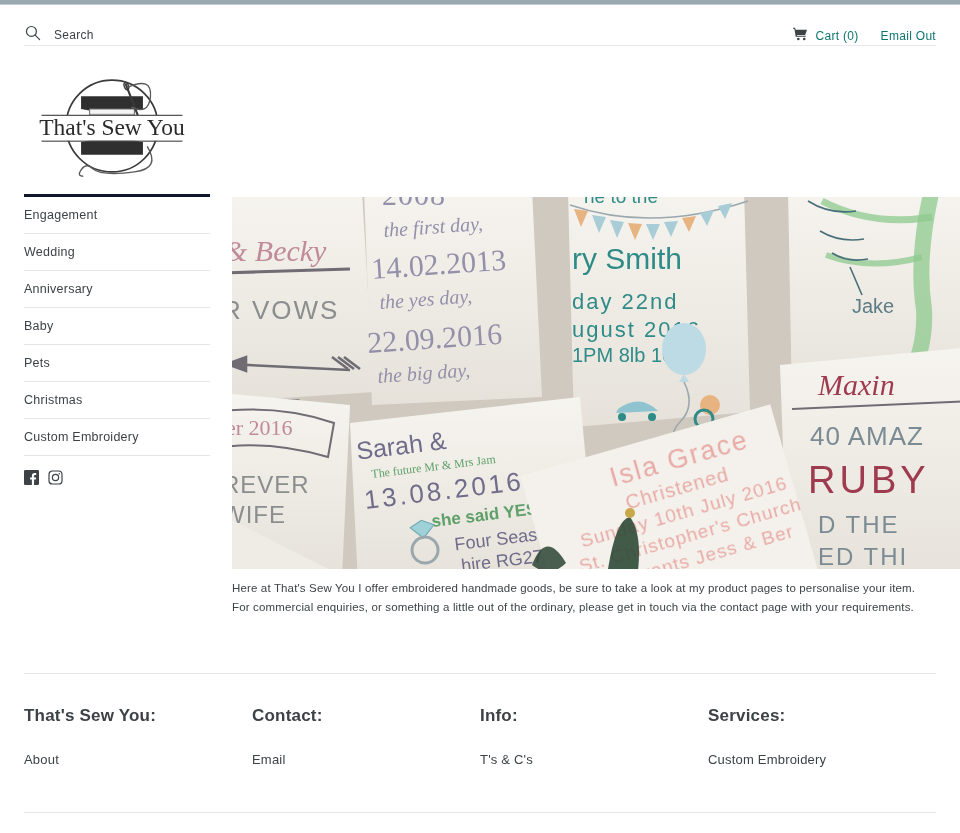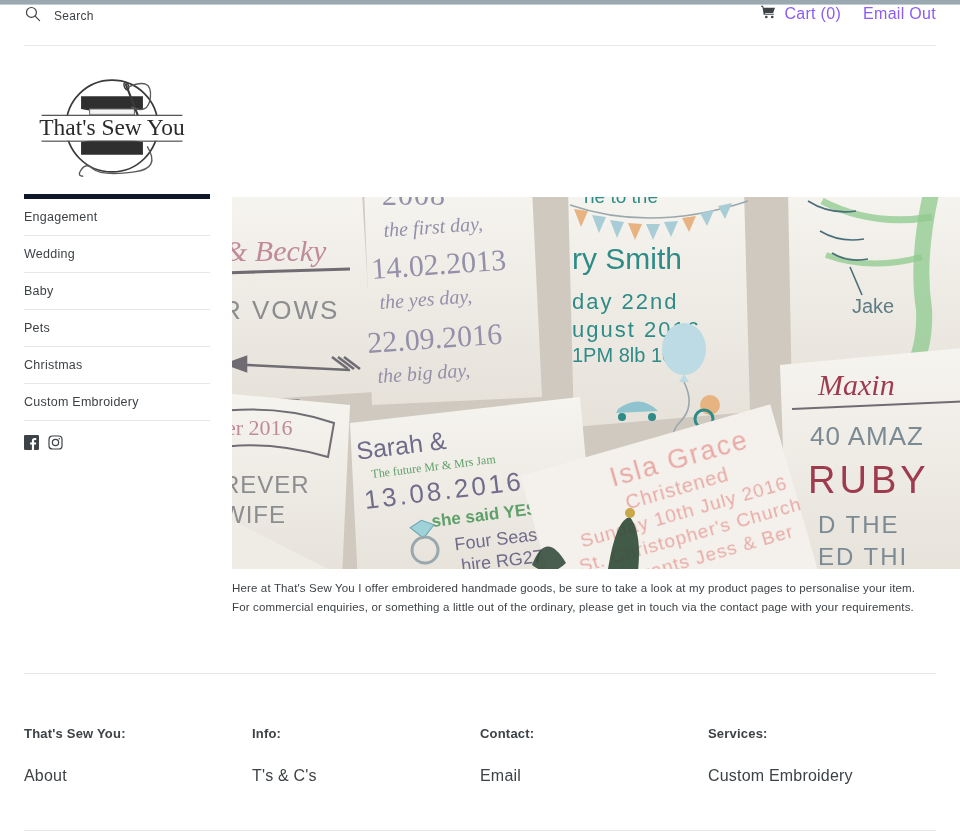--- a/index.html
+++ b/index.html
@@ -14,34 +14,34 @@
   .browser-strip {
     height: 5px; width: 100%;
     background: #9aa8b0;
     border-bottom: 1px solid #c3cdd3;
   }
   .page { width: 960px; padding: 0 24px; }
 
   
   .topbar {
     height: 41px;
-    display: flex; align-items: flex-start;
+    display: flex; align-items: flex-end;
     justify-content: space-between;
     border-bottom: 1px solid #e8e8e8;
     margin: 0 0 0 0;
   }
   .topbar-left { display: flex; align-items: center; gap: 13px; }
   .icon-search { display: block; }
   .search-label {
     font-size: 12px; letter-spacing: .3px; color: #3d4246;
   }
   .topbar-right { display: flex; align-items: center; gap: 22px; }
   .cart-group { display: flex; align-items: center; gap: 8px; }
   .cart-label, .checkout-label {
-    font-size: 16px; letter-spacing: .3px; color: #8b5cf6;
+    font-size: 12px; letter-spacing: .3px; color: #0f766e;
   }
 
   
   .logo-block {
     height: 138px;
     display: flex; align-items: flex-end;
     padding-left: 8px;
   }
   .logo-wrap { width: 160px; height: 118px; position: relative; }
 
@@ -50,21 +50,21 @@
   .sidebar { width: 186px; flex: 0 0 186px; padding-top: 10px; }
   .nav-item {
     display: block;
     font-size: 12.5px;
     letter-spacing: .25px;
     color: #3d4246;
     padding: 11px 0 11px 0;
     border-bottom: 1px solid #e6e6e6;
     cursor: pointer;
   }
-  .nav-item:first-child { border-top: 5px solid #0f172a; }
+  .nav-item:first-child { border-top: 3px solid #0f172a; }
   .social-row { display: flex; gap: 9px; padding: 14px 0 0 0; }
   .social-row svg { display: block; }
 
   .content { flex: 1 1 auto; padding-top: 13px; }
   .hero {
     width: 729px; height: 372px;
     position: relative; overflow: hidden;
     background: #e8e6e3;
   }
   .hero-inner { position: absolute; inset: 0; }
@@ -80,26 +80,26 @@
 
   
   .footer {
     margin-top: 44px;
     border-top: 1px solid #e6e6e6;
     padding-top: 32px;
     display: flex;
   }
   .footer-col { width: 233px; }
   .footer-title {
-    font-size: 13px; font-weight: bold; color: #3d4246;
-    letter-spacing: .2px; margin-bottom: 26px; margin-top: 20px;
+    font-size: 17px; font-weight: bold; color: #3d4246;
+    letter-spacing: .2px; margin-bottom: 26px;
   }
   .footer-link {
     display: block;
-    font-size: 16px; color: #3d4246;
+    font-size: 13px; color: #3d4246;
     letter-spacing: .2px; cursor: pointer;
   }
   .footer-bottom {
     margin-top: 45px;
     border-top: 1px solid #e6e6e6;
     padding-top: 20px;
   }
 </style>
 </head>
 <body>
@@ -165,20 +165,21 @@
         <text x="150" y="128" text-anchor="middle" font-family="Liberation Serif, serif" font-size="44" fill="#2b2b2b">That's Sew You</text>
       </svg>
     </div>
   </div>
 
   <div class="body-cols">
 
     <nav class="sidebar">
       <a class="nav-item">Engagement</a>
       <a class="nav-item">Wedding</a>
+      <a class="nav-item">Anniversary</a>
       <a class="nav-item">Baby</a>
       <a class="nav-item">Pets</a>
       <a class="nav-item">Christmas</a>
       <a class="nav-item">Custom Embroidery</a>
 
       <div class="social-row">
         <a>
           <svg width="15" height="15" viewBox="0 0 24 24" fill="#3d4246">
             <path d="M22 0H2a2 2 0 00-2 2v20a2 2 0 002 2h10.6v-8.7H9.7v-3.4h2.9V9.4c0-2.9 1.8-4.5 4.4-4.5 1.25 0 2.3.1 2.6.13v3h-1.8c-1.4 0-1.7.67-1.7 1.65v2.2h3.4l-.45 3.4h-2.95V24H22a2 2 0 002-2V2a2 2 0 00-2-2z"></path>
           </svg>
@@ -350,26 +351,26 @@
 
     </main>
   </div>
 
   <div class="footer">
     <div class="footer-col">
       <div class="footer-title">That's Sew You:</div>
       <a class="footer-link">About</a>
     </div>
     <div class="footer-col">
+      <div class="footer-title">Contact:</div>
+      <a class="footer-link">Email</a>
+    </div>
+    <div class="footer-col">
       <div class="footer-title">Info:</div>
       <a class="footer-link">T's &amp; C's</a>
-    </div>
-    <div class="footer-col">
-      <div class="footer-title">Contact:</div>
-      <a class="footer-link">Email</a>
     </div>
     <div class="footer-col">
       <div class="footer-title">Services:</div>
       <a class="footer-link">Custom Embroidery</a>
     </div>
   </div>
 
   <div class="footer-bottom">
     
   </div>

